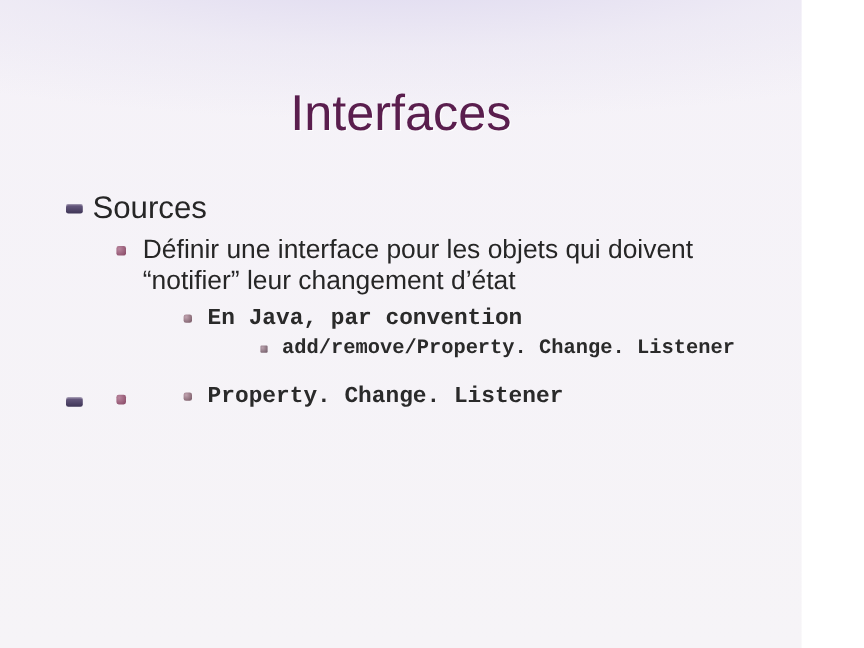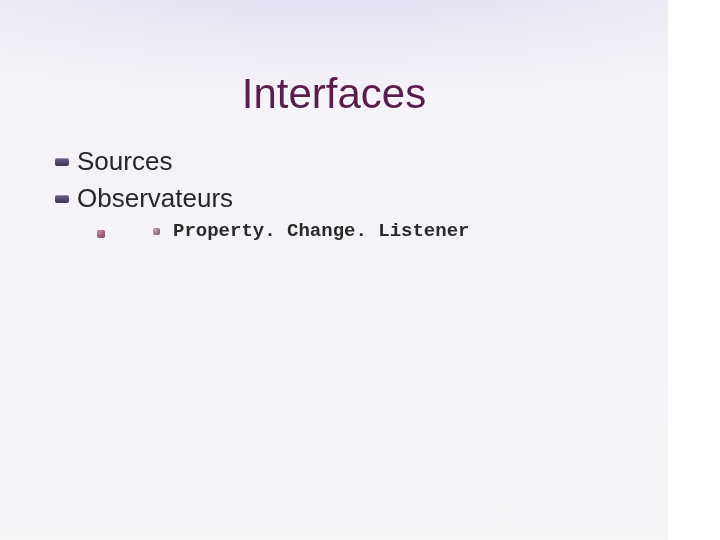--- a/index.html
+++ b/index.html
@@ -47,21 +47,21 @@
     padding: 0;
   }
   li {
     position: relative;
   }
 
   
   .l1 > li {
     font-size: 26px;
     color: #262626;
-    margin-top: 6px;
+    margin-top: 18px;
     margin-bottom: 4px;
     padding-left: 22px;
   }
   .l1 > li::before {
     content: "";
     position: absolute;
     left: 0;
     top: 12px;
     width: 14px;
     height: 8px;
@@ -139,24 +139,38 @@
 <body>
 
 <div class="slide">
   <div class="title">Interfaces</div>
 
   <div class="body">
     <ul class="l1">
 
       <li>
         <span>Sources</span>
+        <ul class="l2">
+          <li>
+            <span>Définir une interface pour les objets qui doivent “notifier” leur changement d’état</span>
+            <ul class="l3">
+              <li>
+                <span>En Java, par convention</span>
+                <ul class="l4">
+                  <li>
+                    <span>add/remove/Property. Change. Listener</span>
+                  </li>
+                </ul>
+              </li>
+            </ul>
+          </li>
+        </ul>
       </li>
 
       <li>
-        <span>Observateurs</span>
         <ul class="l2">
           <li>
             <ul class="l3">
               <li>
                 <span>Property. Change. Listener</span>
               </li>
             </ul>
           </li>
         </ul>
       </li>

